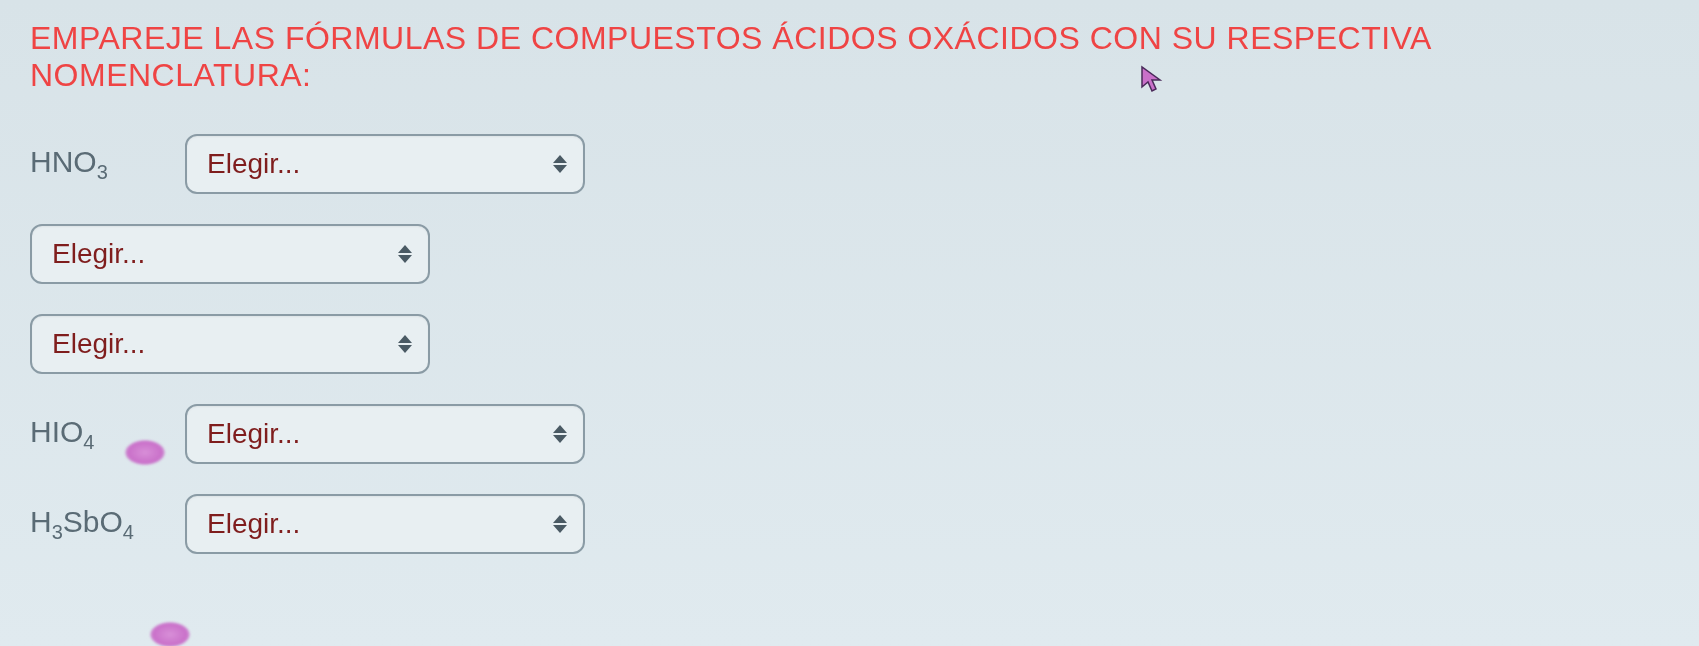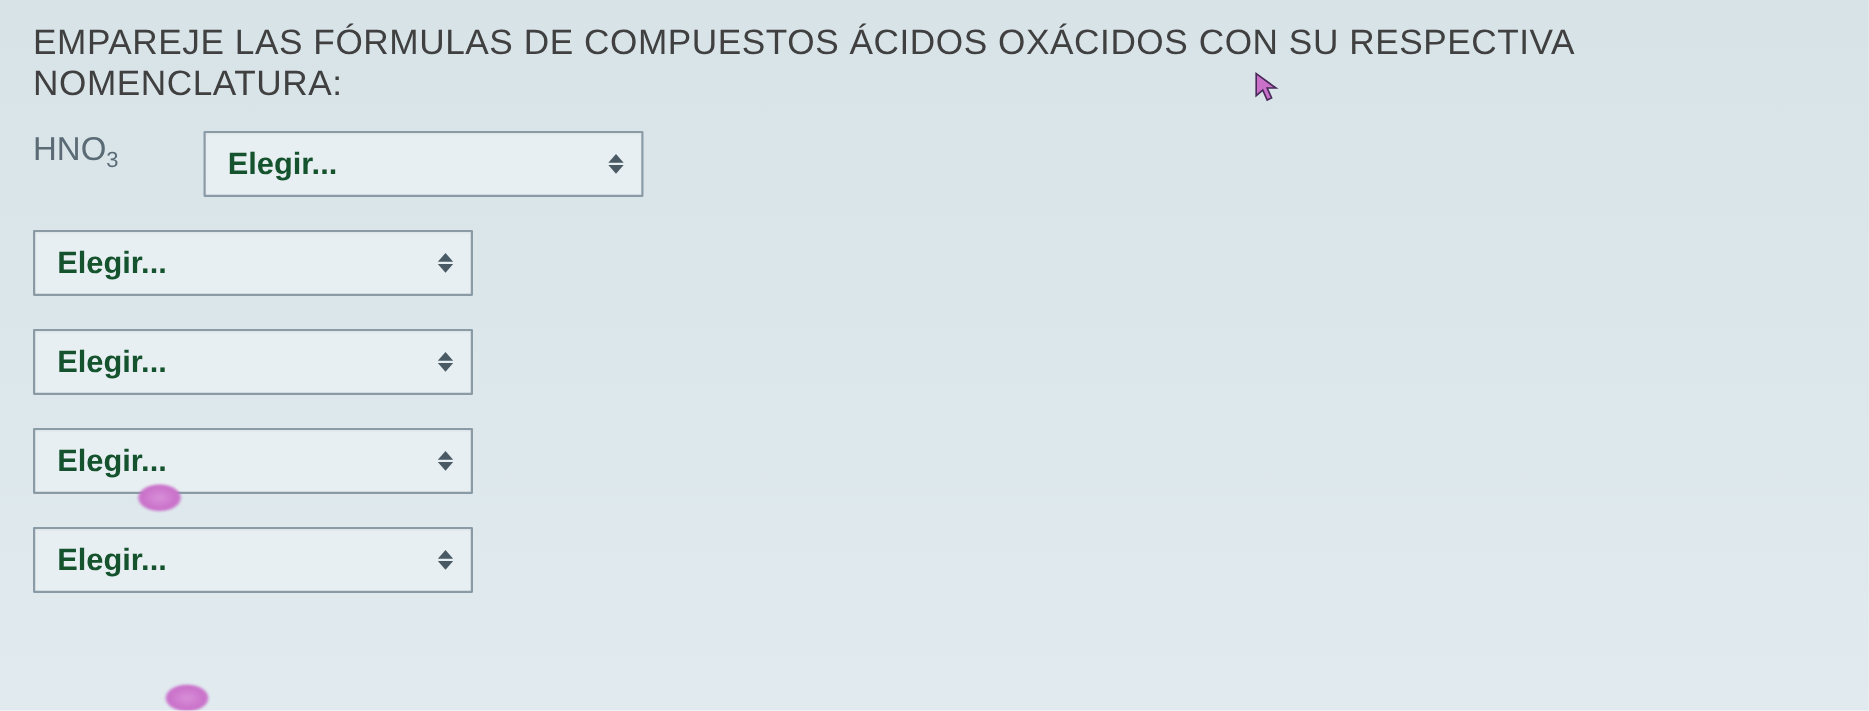--- a/index.html
+++ b/index.html
@@ -10,28 +10,28 @@
     body {
       font-family: 'Segoe UI', Arial, sans-serif;
       background: linear-gradient(to bottom, #d8e3e8 0%, #e0eaef 100%);
       padding: 20px 30px;
       width: 1699px;
       height: 646px;
       position: relative;
     }
     .question-title {
       font-size: 32px;
-      color: #404040;
+      color: #ef4444;
       font-weight: 400;
       letter-spacing: 0.5px;
-      margin-bottom: 25px;
+      margin-bottom: 40px;
     }
     .match-row {
       display: flex;
-      align-items: flex-start;
+      align-items: center;
       margin-bottom: 30px;
       position: relative;
     }
     .formula-label {
       font-size: 30px;
       color: #5a6b75;
       width: 155px;
       font-weight: 400;
     }
     .formula-label sub {
@@ -40,29 +40,28 @@
     }
     .select-wrapper {
       position: relative;
       display: inline-block;
     }
     .custom-select {
       width: 400px;
       height: 60px;
       background: #e8eff2;
       border: 2px solid #8a9ba5;
-      border-radius: 1px;
+      border-radius: 12px;
       padding: 0 50px 0 20px;
       font-size: 28px;
-      color: #14532d;
+      color: #7f1d1d;
       cursor: pointer;
       display: flex;
       align-items: center;
       box-shadow: inset 0 1px 2px rgba(0,0,0,0.05);
-      font-weight: bold;
     }
     .select-arrows {
       position: absolute;
       right: 18px;
       top: 50%;
       transform: translateY(-50%);
       display: flex;
       flex-direction: column;
       gap: 2px;
       pointer-events: none;
@@ -136,30 +135,32 @@
     <div class="select-wrapper">
       <div class="custom-select">Elegir...</div>
       <div class="select-arrows">
         <div class="arrow-up"></div>
         <div class="arrow-down"></div>
       </div>
     </div>
   </div>
 
   <div class="match-row">
+    <div class="formula-label">HIO<sub>4</sub></div>
     <div class="select-wrapper">
       <div class="custom-select">Elegir...</div>
       <div class="select-arrows">
         <div class="arrow-up"></div>
         <div class="arrow-down"></div>
       </div>
     </div>
   </div>
 
   <div class="match-row">
+    <div class="formula-label">H<sub>3</sub>SbO<sub>4</sub></div>
     <div class="select-wrapper">
       <div class="custom-select">Elegir...</div>
       <div class="select-arrows">
         <div class="arrow-up"></div>
         <div class="arrow-down"></div>
       </div>
     </div>
   </div>
 </div>
 

